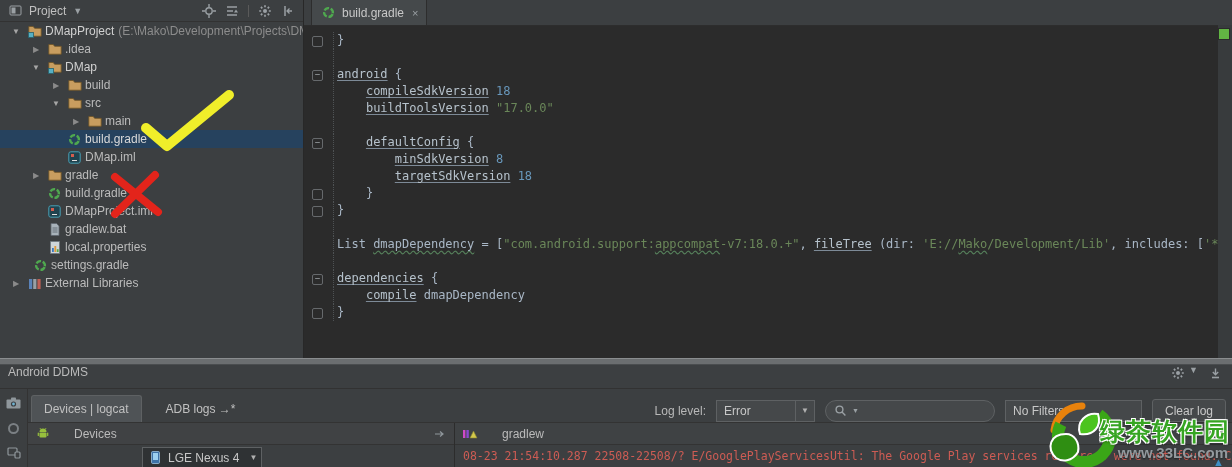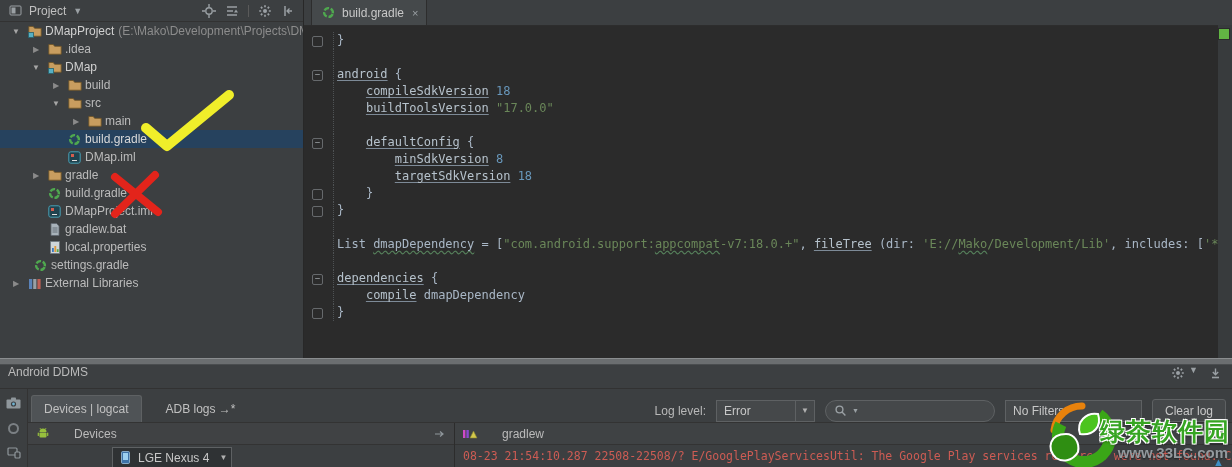--- a/index.html
+++ b/index.html
@@ -71,21 +71,21 @@
   .searchpill input{background:transparent;border:none;outline:none;color:#ccc;width:110px;font-size:12px}
   .filterbox{display:flex;align-items:center;height:20px;width:128px;background:#45484a;
              border:1px solid #5e6163;padding-left:7px;color:#c8c8c8}
   .clearbtn{height:21px;padding:0 12px;background:#45484a;border:1px solid #5e6163;border-radius:3px;
             color:#c8c8c8;display:flex;align-items:center}
   .ddms-content{flex:1;display:flex;border-top:1px solid #333;min-height:0}
   .devices-pane{width:426px;min-width:426px;border-right:1px solid #2c2c2c;display:flex;flex-direction:column}
   .pane-head{height:21px;display:flex;align-items:center;gap:23px;padding:0 6px;background:#404244;
              border-bottom:1px solid #333;flex:none}
   .pane-head .pp-spacer{flex:1}
-  .device-row{display:flex;align-items:flex-end;margin:2px 0 0 84px}
+  .device-row{display:flex;align-items:flex-end;margin:2px 0 0 114px}
   .device-sel{display:flex;align-items:center;gap:4px;height:19px;background:#2f3234;border:1px solid #5e6163;
               padding:0 4px;color:#c8c8c8}
   .device-sel .dd{font-size:8px;color:#b0b0b0;margin-left:6px}
   .logcat-pane{flex:1;display:flex;flex-direction:column;min-width:0}
   .logline{font-family:"DejaVu Sans Mono","Liberation Mono",monospace;font-size:11.5px;
            color:var(--error-text,#cd5c54);white-space:nowrap;overflow:hidden;padding:4px 0 0 8px}
   .uparrow{position:absolute;right:8px;bottom:1px;color:#3d8fc4;font-size:11px}
   
   .annotations{position:absolute;left:0;top:0;pointer-events:none;z-index:40}
   .watermark{position:absolute;right:0;bottom:0;width:196px;height:64px;z-index:50;pointer-events:none}

